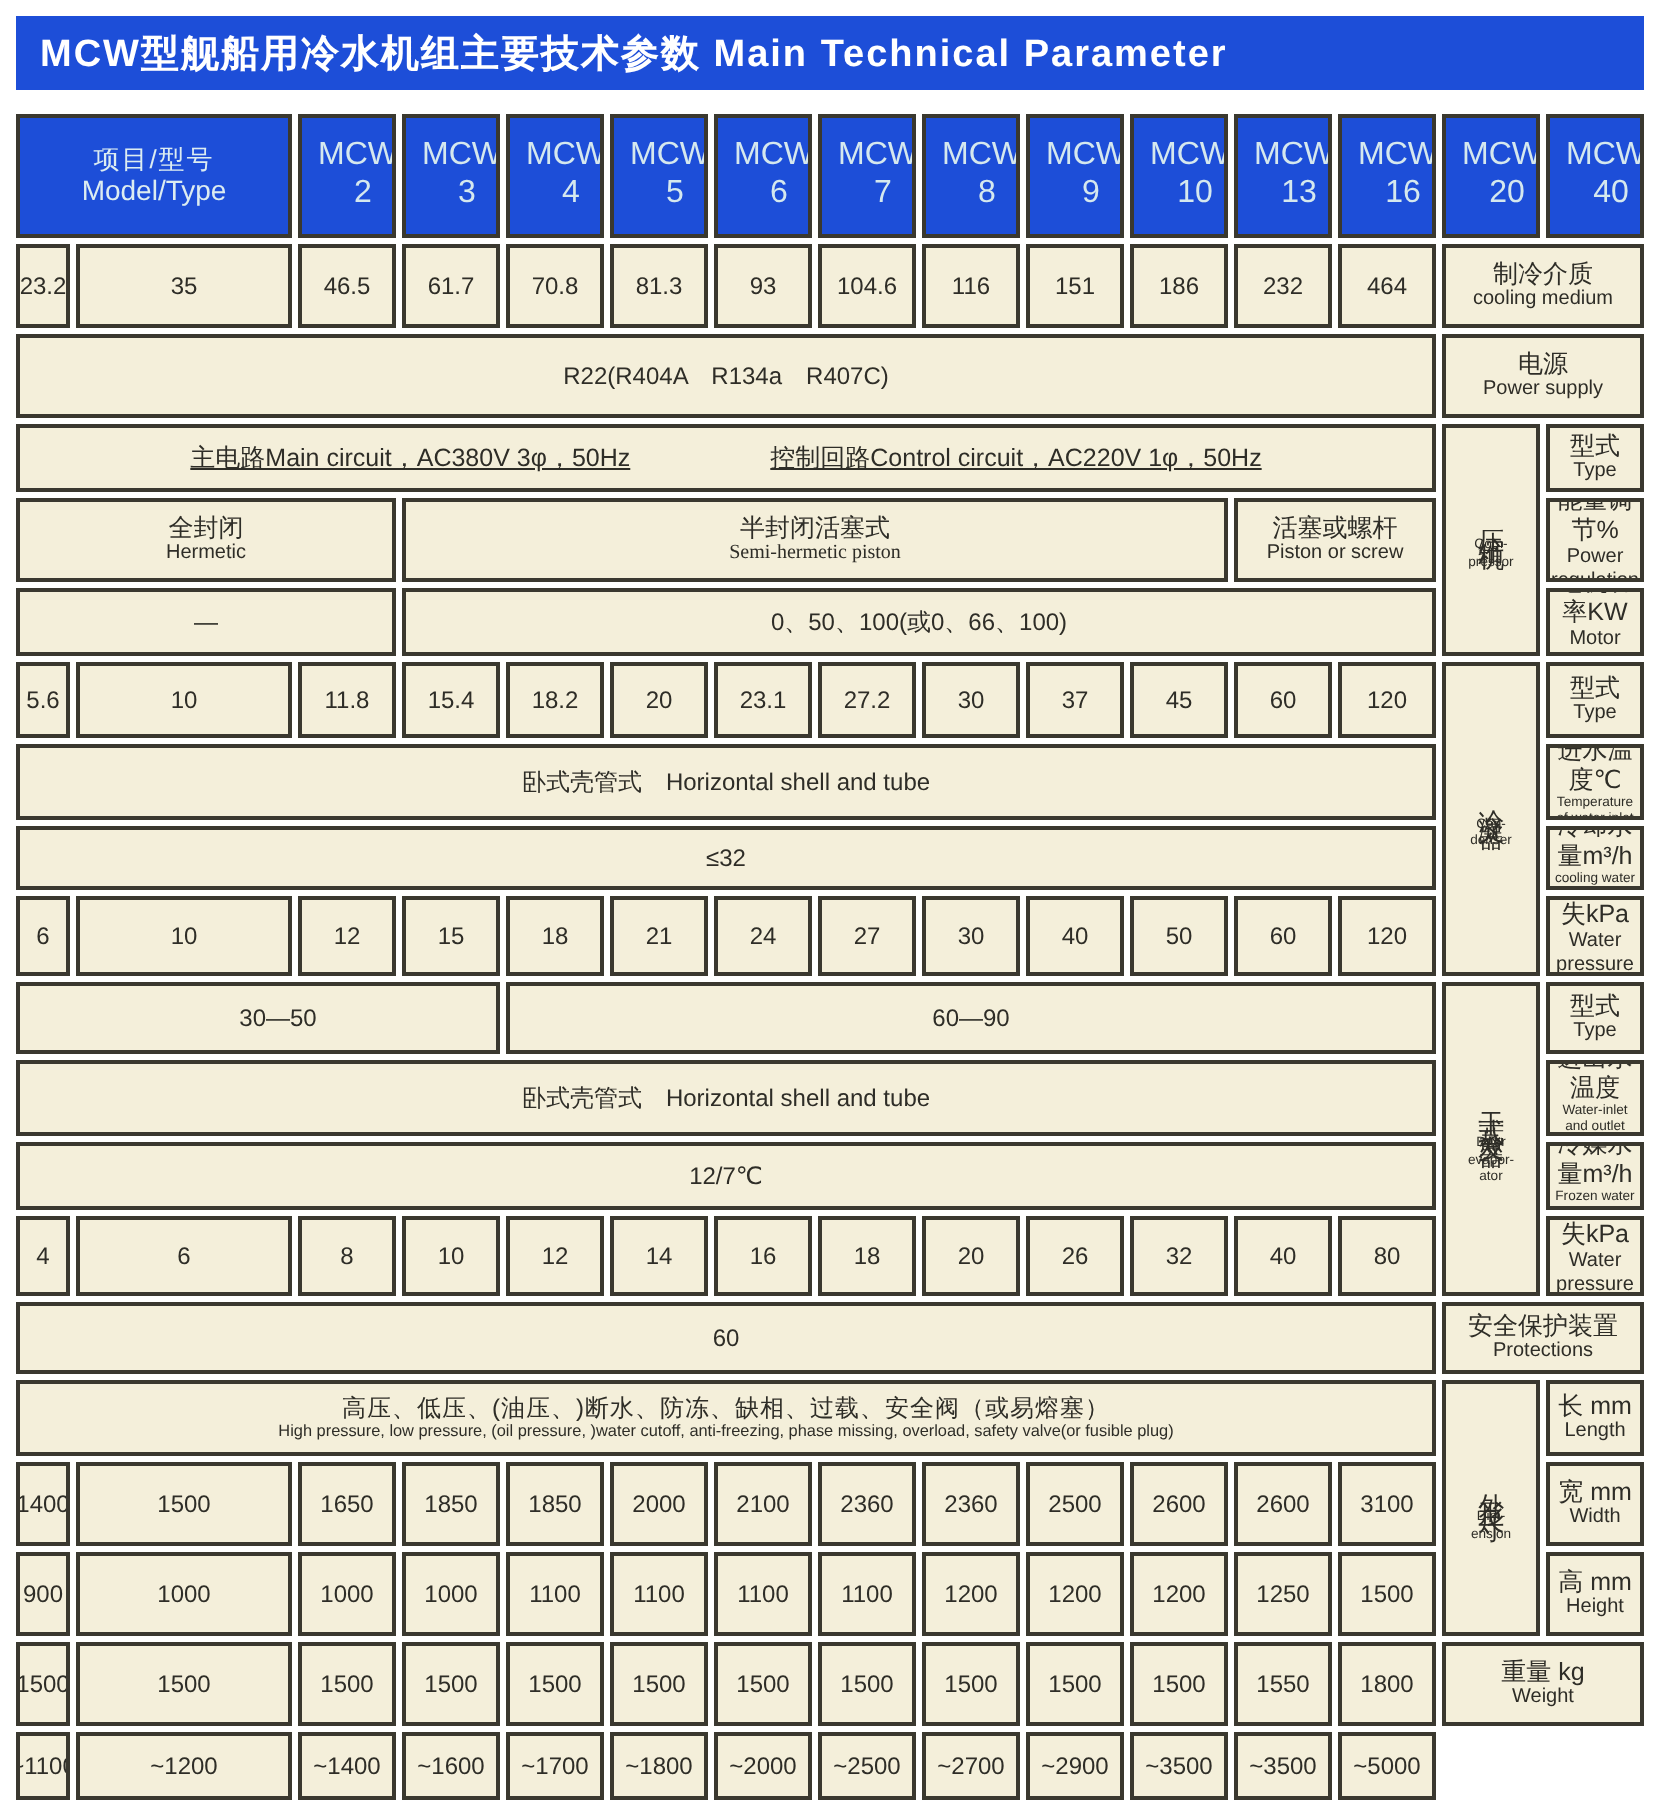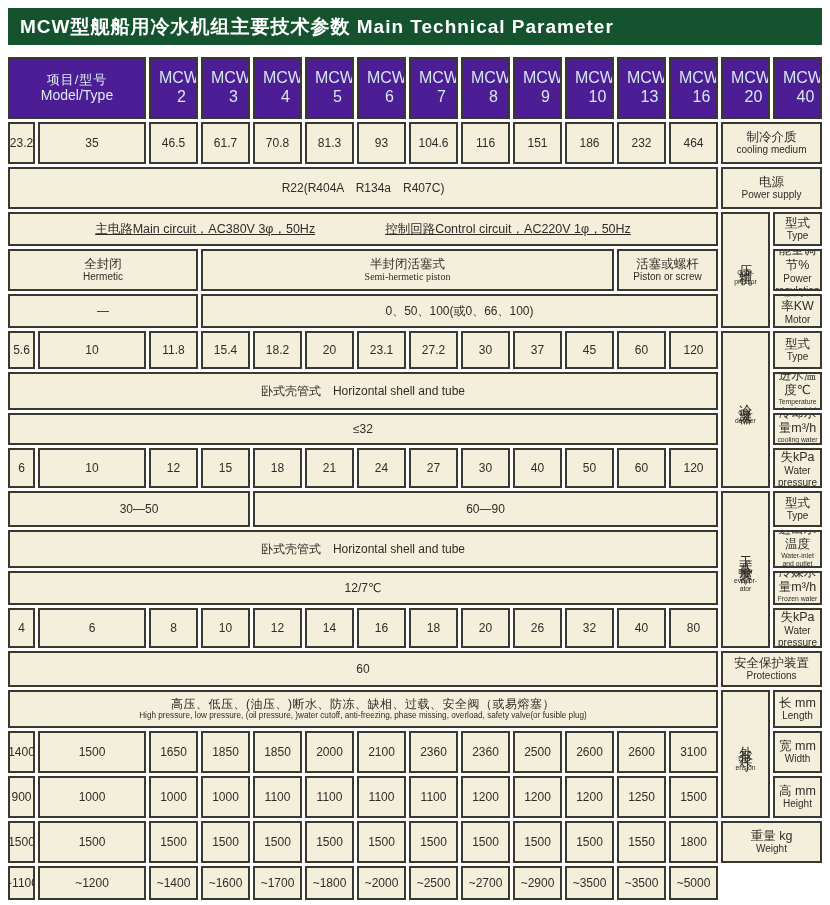--- a/index.html
+++ b/index.html
@@ -3,41 +3,41 @@
 <meta charset="utf-8">
 <style>
   html,body { margin:0; padding:0; background:#ffffff; }
   body {
     width:830px; height:905px; overflow:hidden;
     font-family:"Liberation Sans","DejaVu Sans",sans-serif;
     color:#2e2d27;
   }
   .page { padding:8px; }
   .title-bar {
-    height:37px; background:#14532d; color:#ffffff;
+    height:37px; background:#1d4ed8; color:#ffffff;
     display:flex; align-items:center; padding-left:12px;
     font-size:19px; font-weight:bold; letter-spacing:1px;
     margin-bottom:12px;
   }
   .table {
     display:grid;
     grid-template-columns:27px 108px repeat(13,1fr);
     grid-template-rows:62px 42px 42px 34px 42px 34px 38px 38px 32px 40px 36px 38px 34px 40px 36px 38px 42px 42px 42px 34px;
     gap:3px;
     background:#ffffff;
   }
   .cell {
     background:#f4efda;
     border:2px solid #3a382f;
     display:flex; flex-direction:column;
     align-items:center; justify-content:center;
     text-align:center; line-height:1.18; overflow:hidden;
     box-sizing:border-box;
   }
-  .th { background:#4c1d95; color:#dcecf1; }
+  .th { background:#1d4ed8; color:#dcecf1; }
   .th .zh { font-size:13px; letter-spacing:1px; }
   .th .en { font-size:14px; }
   .model { font-size:16px; color:#d5e8ee;padding-left:16px; }
   .zh { font-size:12.5px; }
   .en { font-size:10px; }
   .tiny { font-size:6.8px; }
   .val { font-size:12px; }
   .lab2 { grid-column:span 2; }
   .s2 { grid-column:span 2; }
   .s3 { grid-column:span 3; }

